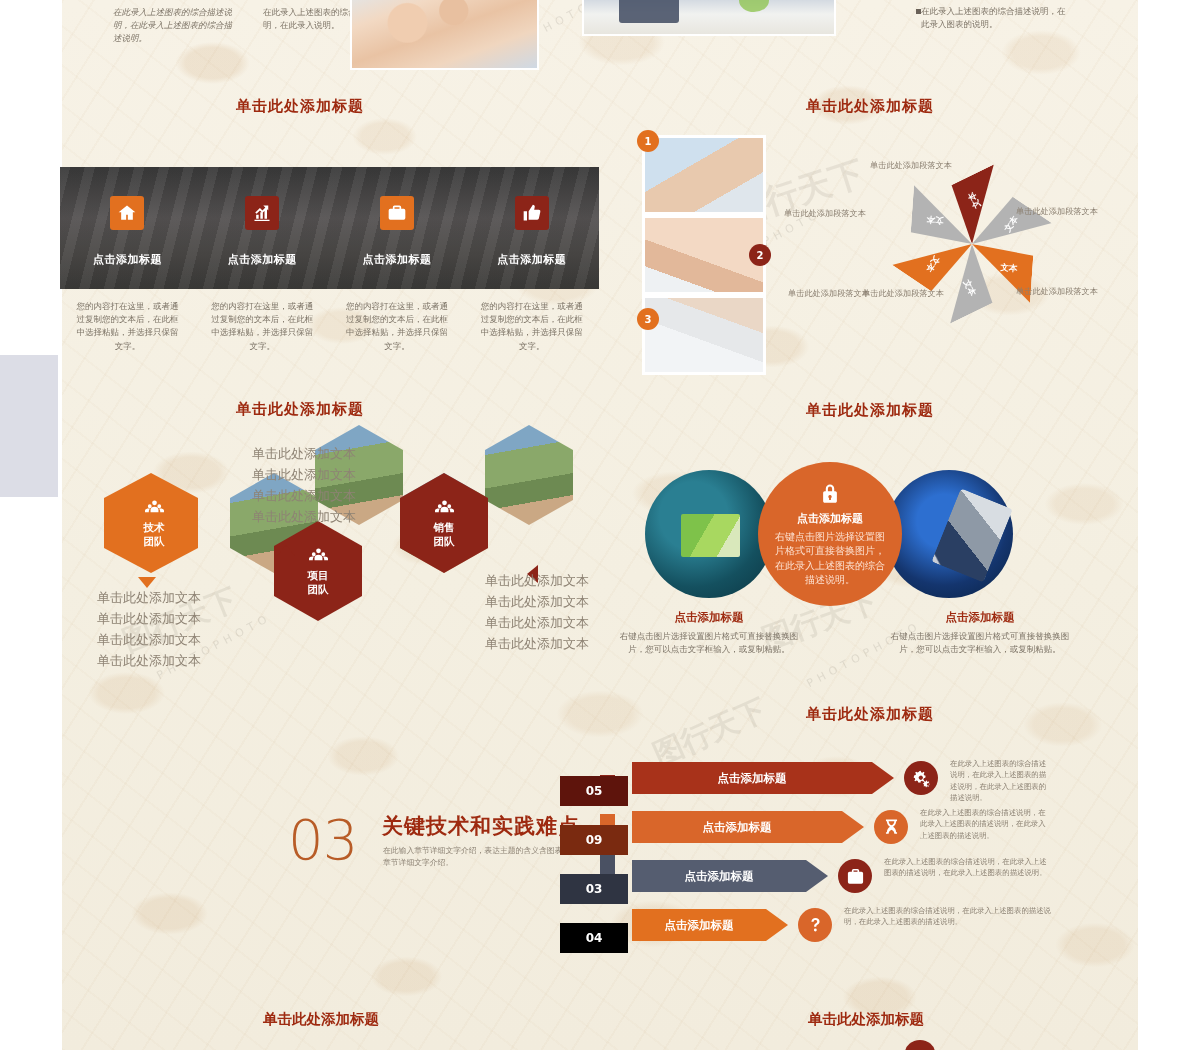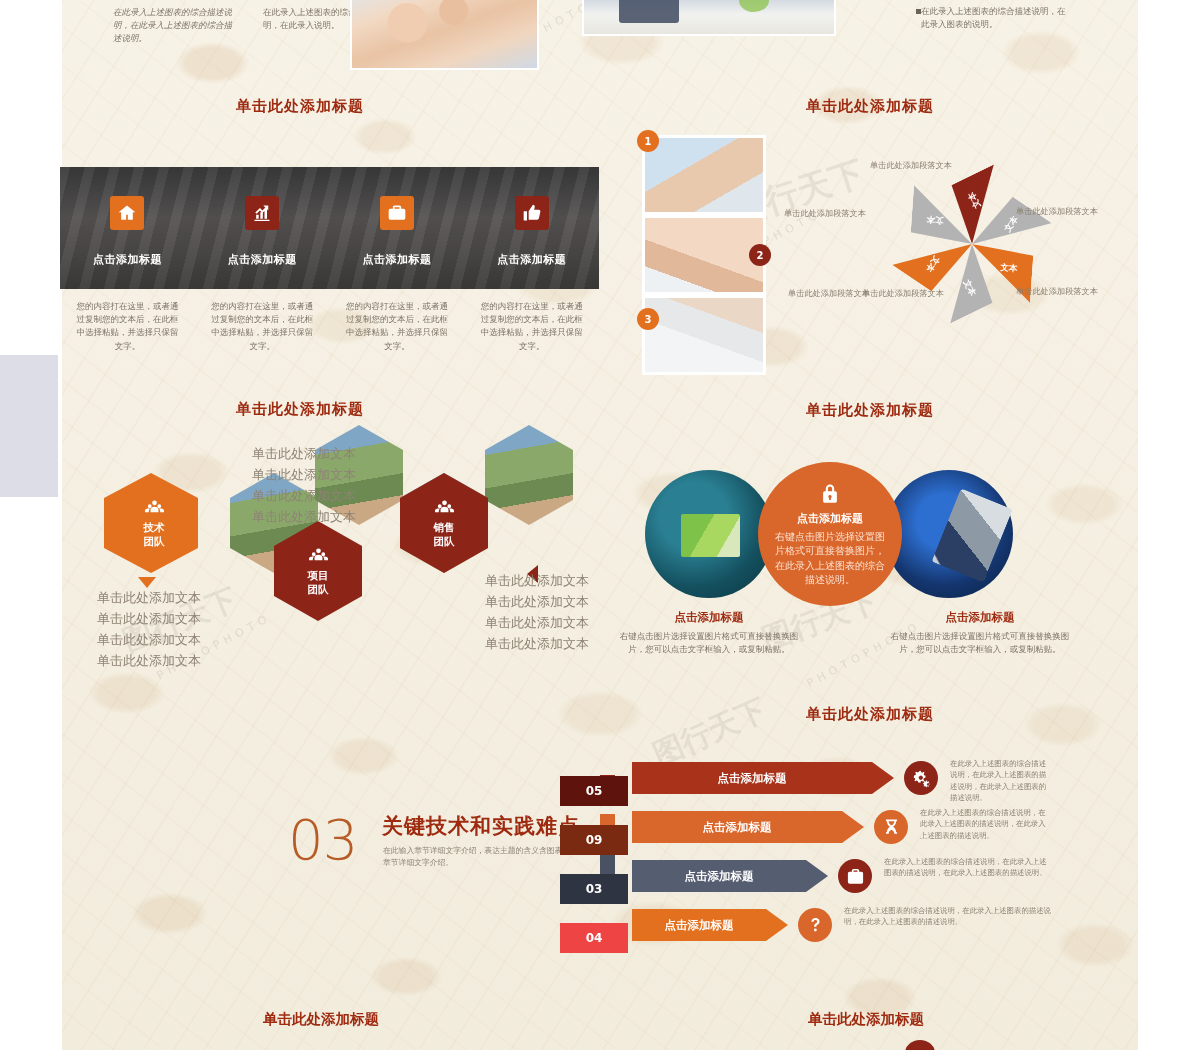--- a/index.html
+++ b/index.html
@@ -417,21 +417,21 @@
           <div class="anum" style="background:#2f3442">03</div>
           <div class="abar" style="left:72px;width:196px;background:#555d70">点击添加标题</div>
           <div class="aicon" style="left:278px;background:#8c2418">
             <svg viewBox="0 0 24 24">
               <path d="M9.5 2.4h5A2.1 2.1 0 0 1 16.6 4.5v1.4h2.9A2.1 2.1 0 0 1 21.6 8v11a2.1 2.1 0 0 1-2.1 2.1h-15A2.1 2.1 0 0 1 2.4 19V8a2.1 2.1 0 0 1 2.1-2.1h2.9V4.5a2.1 2.1 0 0 1 2.1-2.1zm0 3.5h5V4.5h-5zM11 9.5h2v9h-2z"></path>
             </svg>
           </div>
           <div class="atxt" style="left:324px;width:168px">在此录入上述图表的综合描述说明，在此录入上述图表的描述说明，在此录入上述图表的描述说明。</div>
         </div>
         <div class="arow">
-          <div class="anum" style="background:#ef4444">04</div>
+          <div class="anum" style="background:#000000">04</div>
           <div class="abar" style="left:72px;width:156px;background:#e2701f">点击添加标题</div>
           <div class="aicon" style="left:238px;background:#d9662a">
             <svg viewBox="0 0 24 24">
               <path d="M12 2.6c-2.9 0-5 1.8-5.2 4.6h2.8c.1-1.3 1-2.1 2.3-2.1 1.3 0 2.2.8 2.2 1.9 0 1-.5 1.6-1.8 2.5-1.5 1-2.1 2-2 3.6v.6h2.7v-.4c0-1.1.4-1.7 1.8-2.6 1.5-1 2.3-2.2 2.3-3.8 0-2.6-2.1-4.3-5.1-4.3zm-.2 13.3a1.8 1.8 0 1 0 0 3.6 1.8 1.8 0 0 0 0-3.6z"></path>
             </svg>
           </div>
           <div class="atxt" style="left:284px;width:208px">在此录入上述图表的综合描述说明，在此录入上述图表的描述说明，在此录入上述图表的描述说明。</div>
         </div>
       </div>
 

